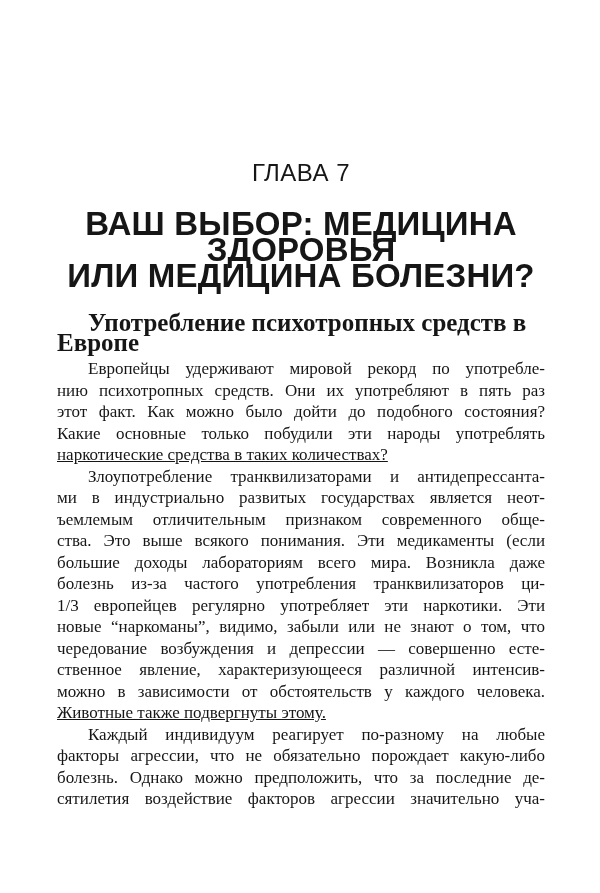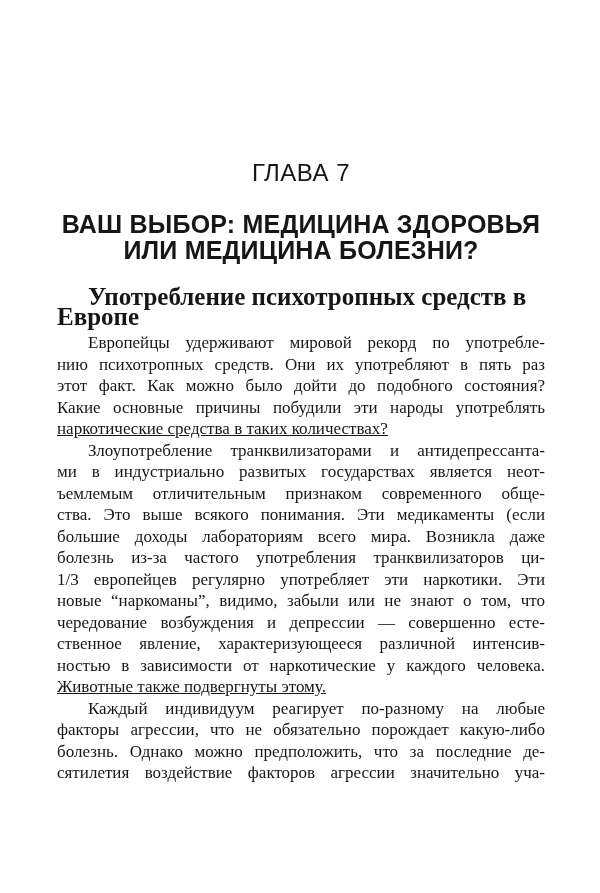--- a/index.html
+++ b/index.html
@@ -25,21 +25,21 @@
     font-family: "Liberation Sans", sans-serif;
     font-size: 24px;
     line-height: 24px;
     text-align: center;
     letter-spacing: 0.5px;
   }
   .title {
     margin: 26px 0 0 0;
     font-family: "Liberation Sans", sans-serif;
     font-weight: bold;
-    font-size: 25px;
+    font-size: 33px;
     line-height: 26px;
     text-align: center;
     letter-spacing: 0.2px;
   }
   .section-heading {
     margin: 24px 0 0 0;
     font-family: "Liberation Serif", serif;
     font-weight: bold;
     font-size: 25px;
     line-height: 20px;
@@ -83,35 +83,35 @@
     <span>ИЛИ МЕДИЦИНА БОЛЕЗНИ?</span>
   </h1>
 
   <h2 class="section-heading">Употребление психотропных средств в Европе</h2>
 
   <div class="body-text">
       <div class="paragraph">
         <div class="line first">Европейцы удерживают мировой рекорд по употребле-</div>
         <div class="line">нию психотропных средств. Они их употребляют в пять раз</div>
         <div class="line">этот факт. Как можно было дойти до подобного состояния?</div>
-        <div class="line">Какие основные причины побудили эти народы употреблять</div>
+        <div class="line">Какие основные только побудили эти народы употреблять</div>
         <div class="line no-justify">наркотические средства в таких количествах?</div>
       </div>
       <div class="paragraph">
         <div class="line first">Злоупотребление транквилизаторами и антидепрессанта-</div>
         <div class="line">ми в индустриально развитых государствах является неот-</div>
         <div class="line">ъемлемым отличительным признаком современного обще-</div>
         <div class="line">ства. Это выше всякого понимания. Эти медикаменты (если</div>
         <div class="line">большие доходы лабораториям всего мира. Возникла даже</div>
         <div class="line">болезнь из-за частого употребления транквилизаторов ци-</div>
         <div class="line">1/3 европейцев регулярно употребляет эти наркотики. Эти</div>
         <div class="line">новые “наркоманы”, видимо, забыли или не знают о том, что</div>
         <div class="line">чередование возбуждения и депрессии — совершенно есте-</div>
         <div class="line">ственное явление, характеризующееся различной интенсив-</div>
-        <div class="line">ностью в зависимости от наркотические у каждого человека.</div>
+        <div class="line">можно в зависимости от обстоятельств у каждого человека.</div>
         <div class="line no-justify">Животные также подвергнуты этому.</div>
       </div>
       <div class="paragraph">
         <div class="line first">Каждый индивидуум реагирует по-разному на любые</div>
         <div class="line">факторы агрессии, что не обязательно порождает какую-либо</div>
         <div class="line">болезнь. Однако можно предположить, что за последние де-</div>
         <div class="line">сятилетия воздействие факторов агрессии значительно уча-</div>
       </div>
     </div>
 

